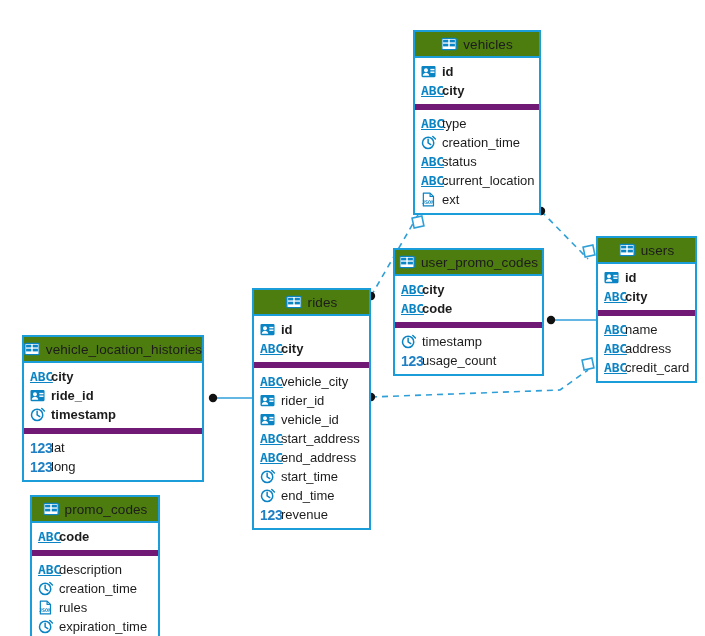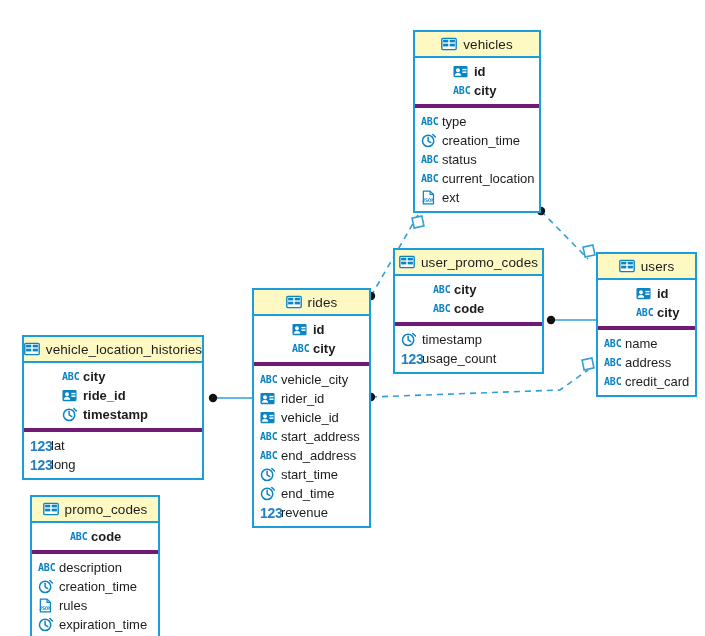--- a/index.html
+++ b/index.html
@@ -17,38 +17,38 @@
   .table-node{
     position:absolute;
     box-sizing:border-box;
     border:2px solid #1a9dd9;
     background:#ffffff;
     z-index:2;
   }
   .tbl-header{
     box-sizing:border-box;
     height:26px;
-    background:#fef9c3;
+    background:#4d7c0f;
     border-bottom:2px solid #1a9dd9;
     display:flex;
     align-items:center;
     justify-content:center;
     gap:6px;
     padding:0 8px;
   }
   .tbl-title{
     font-size:13.5px;
     color:#1c1c1c;
     white-space:nowrap;
     letter-spacing:.1px;
   }
   .tbl-section{
     padding:4px 0 4px 0;
   }
-  .tbl-section.keys{border-bottom:4px solid #701a75;padding-left:32px;}
+  .tbl-section.keys{border-bottom:6px solid #701a75;}
   .field-row{
     display:flex;
     align-items:center;
     gap:6px;
     height:19px;
     padding:0 7px 0 6px;
     white-space:nowrap;
   }
   .field-name{font-size:13px;color:#1c1c1c;}
   .field-row.pk .field-name{font-weight:bold;}
@@ -59,26 +59,27 @@
     flex:0 0 15px;
     display:inline-block;
     position:relative;
   }
   .ico svg{display:block;width:15px;height:15px;}
   .ico-table{width:16px;height:16px;flex:0 0 16px;}
   .ico-table svg{width:16px;height:16px;}
 
   .ico-abc{
     font-family:"DejaVu Sans Mono", monospace;
-    font-size:10px;
+    font-size:13px;
     font-weight:bold;
     color:#0b84c4;
     line-height:15px;
     text-align:center;
     letter-spacing:-0.2px;
+    text-decoration:underline;
   }
   .ico-123{
     font-family:"Liberation Sans", sans-serif;
     font-size:14px;
     font-weight:bold;
     color:#1f7fc4;
     line-height:16px;
     text-align:center;
     letter-spacing:-0.3px;
   }
@@ -212,21 +213,21 @@
               </svg>
             </span>
             <span class="field-name">timestamp</span>
           </div>
           <div class="field-row">
             <span class="ico ico-123">123</span>
             <span class="field-name">usage_count</span>
           </div>
         </div>
       </div>
-      <div class="table-node" style="left: 596px; top: 252px; width: 101px;">
+      <div class="table-node" style="left: 596px; top: 236px; width: 101px;">
         <div class="tbl-header">
           <span class="ico ico-table">
             <svg viewBox="0 0 16 16">
               <rect x="0.8" y="2.4" width="14.4" height="11.2" rx="1" fill="#fff" stroke="#0b84c4" stroke-width="1.4"></rect>
               <rect x="2.1" y="3.7" width="5.2" height="2.7" fill="#0b84c4"></rect>
               <rect x="8.7" y="3.7" width="5.2" height="2.7" fill="#0b84c4"></rect>
               <rect x="2.1" y="7.7" width="5.2" height="2.7" fill="#0b84c4"></rect>
               <rect x="8.7" y="7.7" width="5.2" height="2.7" fill="#0b84c4"></rect>
             </svg>
           </span>

